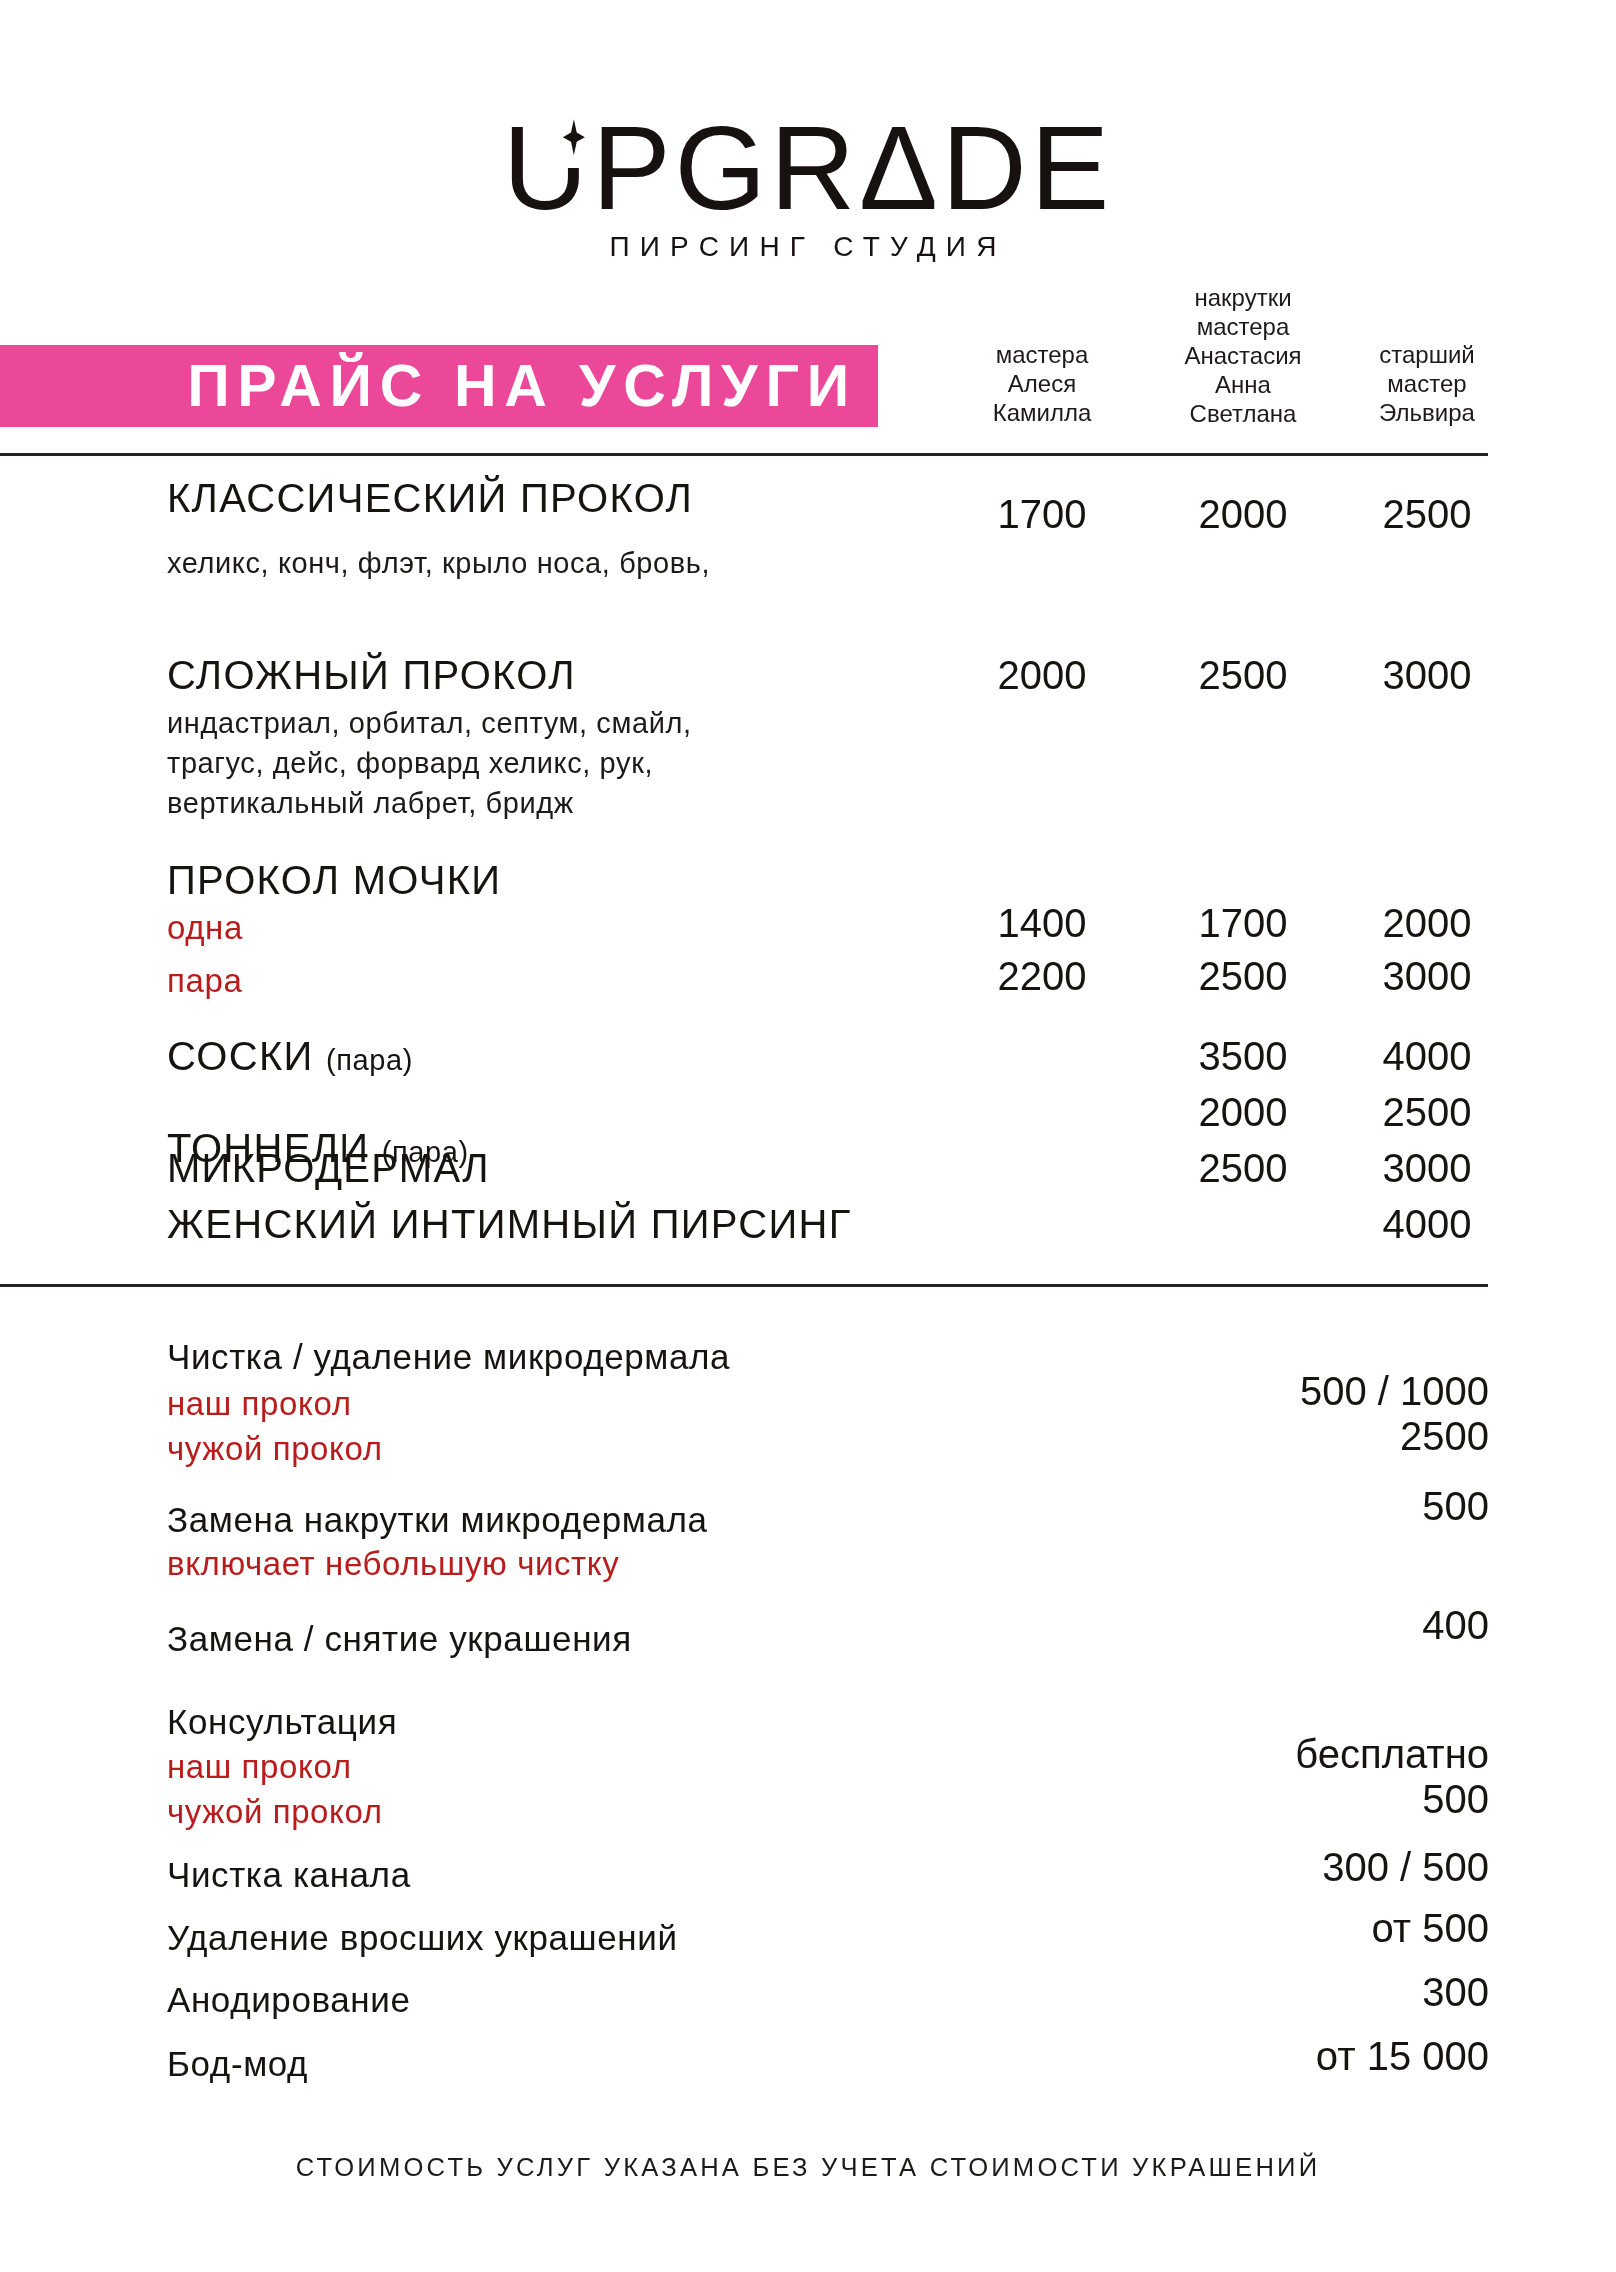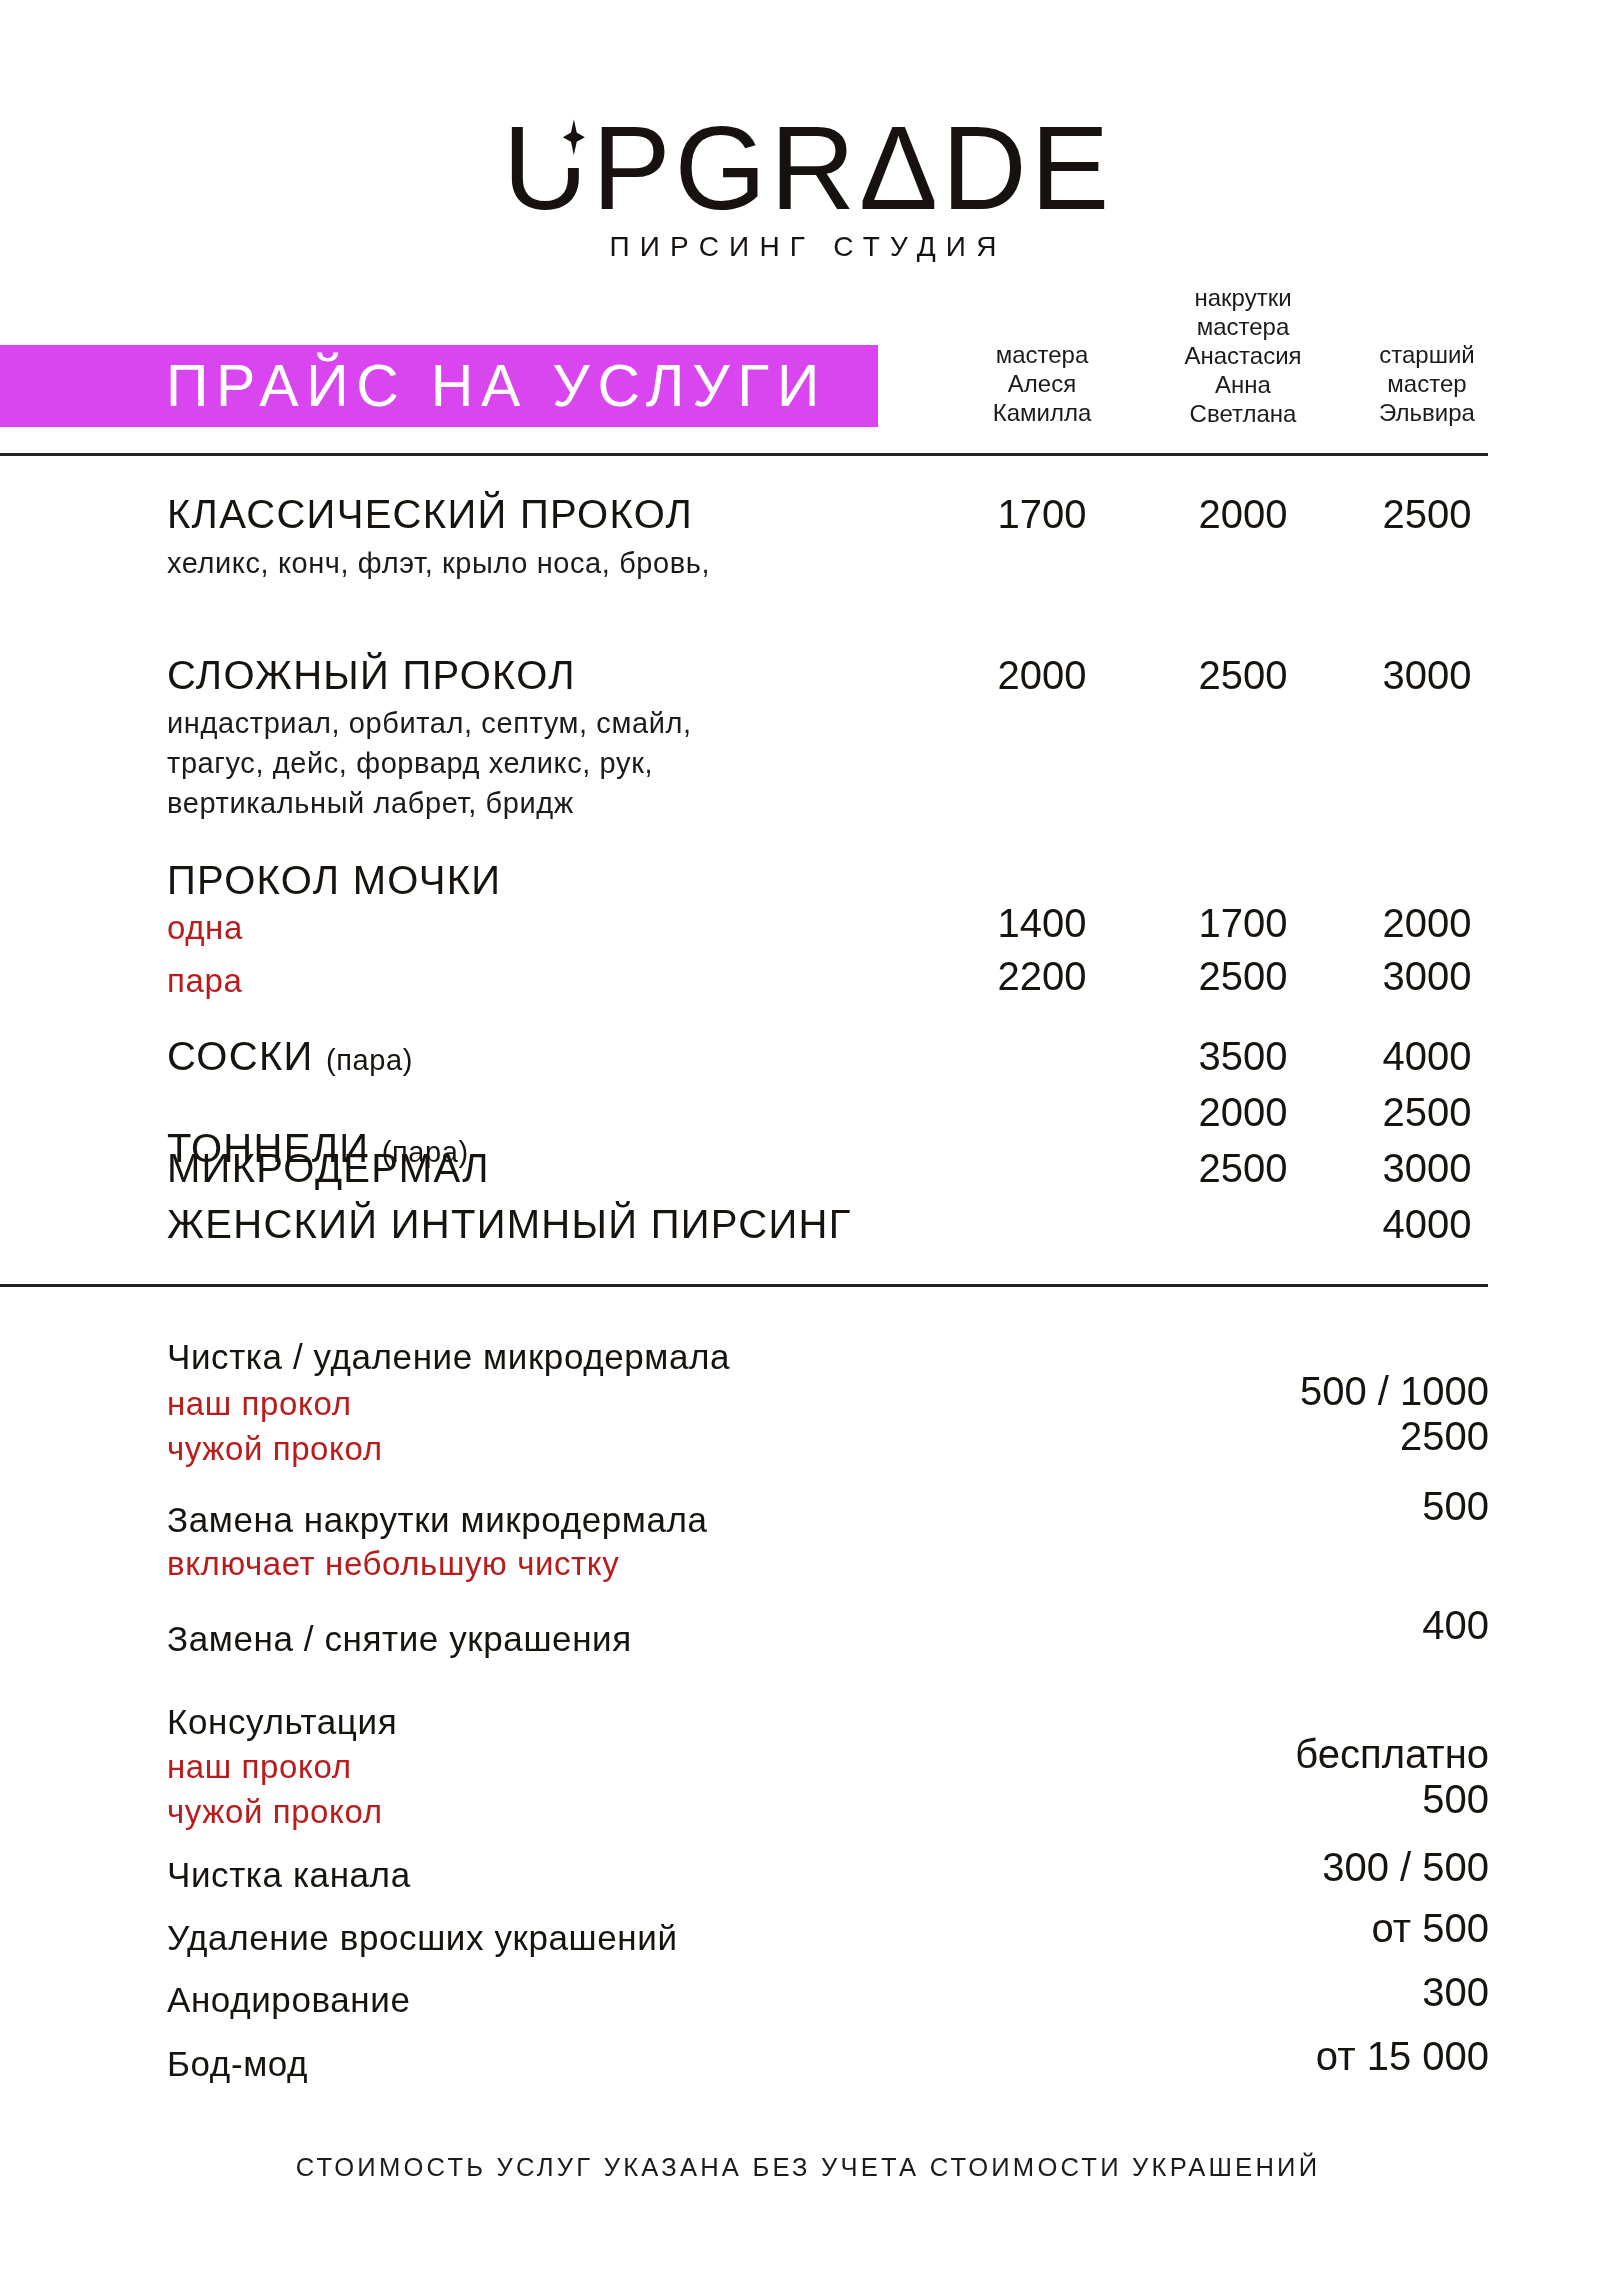--- a/index.html
+++ b/index.html
@@ -19,23 +19,23 @@
   .sparkle{
     position:absolute;left:60px;top:10.2px;width:22px;height:36px;background:#17120f;
     clip-path:polygon(50% 0%,63% 37%,100% 50%,63% 63%,50% 100%,37% 63%,0% 50%,37% 37%);
   }
   .logo-subtitle{
     position:absolute;top:231px;left:0;width:100%;text-align:center;
     font-size:28px;font-weight:400;letter-spacing:10.2px;color:#17120f;white-space:nowrap;
   }
   
   .title-bar{
-    position:absolute;top:345px;left:0;width:878px;height:82px;background:#d946ef;
-    color:#ffffff;font-size:59px;font-weight:400;letter-spacing:7.7px;
-    line-height:82px;padding-left:166px;box-sizing:border-box;white-space:nowrap;
+    position:absolute;top:345px;left:0;width:878px;height:82px;background:#ec4899;
+    color:#ffffff;font-size:59px;font-weight:700;letter-spacing:7.7px;
+    line-height:82px;padding-left:166px;box-sizing:border-box;white-space:nowrap;text-align:center;
   }
   .col-head{
     position:absolute;width:230px;text-align:center;
     font-size:24px;line-height:29px;font-weight:400;color:#1d1b19;
   }
   .col-head div{white-space:nowrap;}
   .ch1{left:927px;top:340px;}
   .ch2{left:1128px;top:283px;}
   .ch3{left:1312px;top:340px;}
   .divider{position:absolute;left:0;width:1488px;height:3.2px;background:#24211f;}
@@ -99,21 +99,21 @@
   <div>Светлана</div>
 </div>
 <div class="col-head ch3">
   <div>старший</div>
   <div>мастер</div>
   <div>Эльвира</div>
 </div>
 
 <div class="divider" style="top:453px;"></div>
 
-<div class="sec-title" style="top:494px;">КЛАССИЧЕСКИЙ ПРОКОЛ</div>
+<div class="sec-title" style="top:478px;">КЛАССИЧЕСКИЙ ПРОКОЛ</div>
 <div class="price pc1" style="top:494px;">1700</div>
 <div class="price pc2" style="top:494px;">2000</div>
 <div class="price pc3" style="top:494px;">2500</div>
 <div class="sec-desc" style="top:543px;">
   <div>хеликс, конч, флэт, крыло носа, бровь,</div>
 </div>
 
 <div class="sec-title" style="top:655px;">СЛОЖНЫЙ ПРОКОЛ</div>
 <div class="price pc1" style="top:655px;">2000</div>
 <div class="price pc2" style="top:655px;">2500</div>

